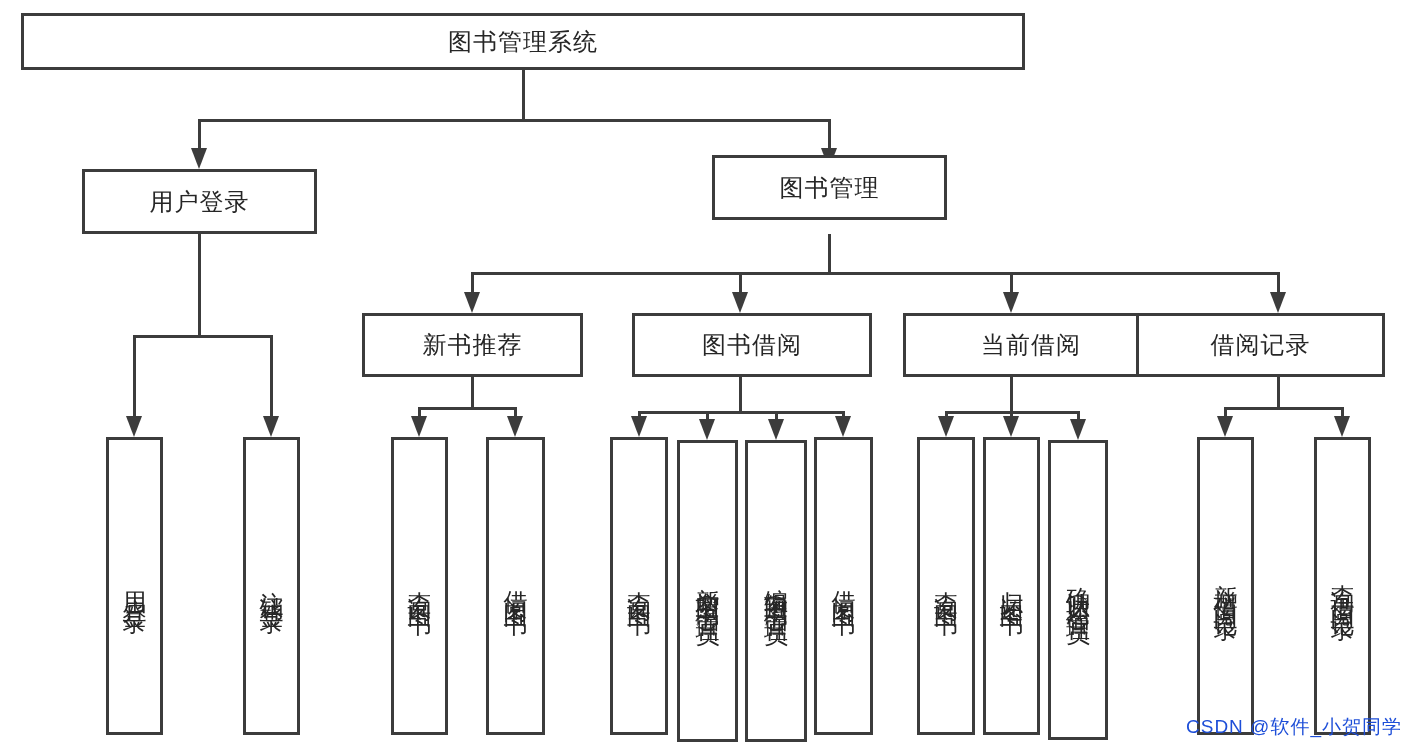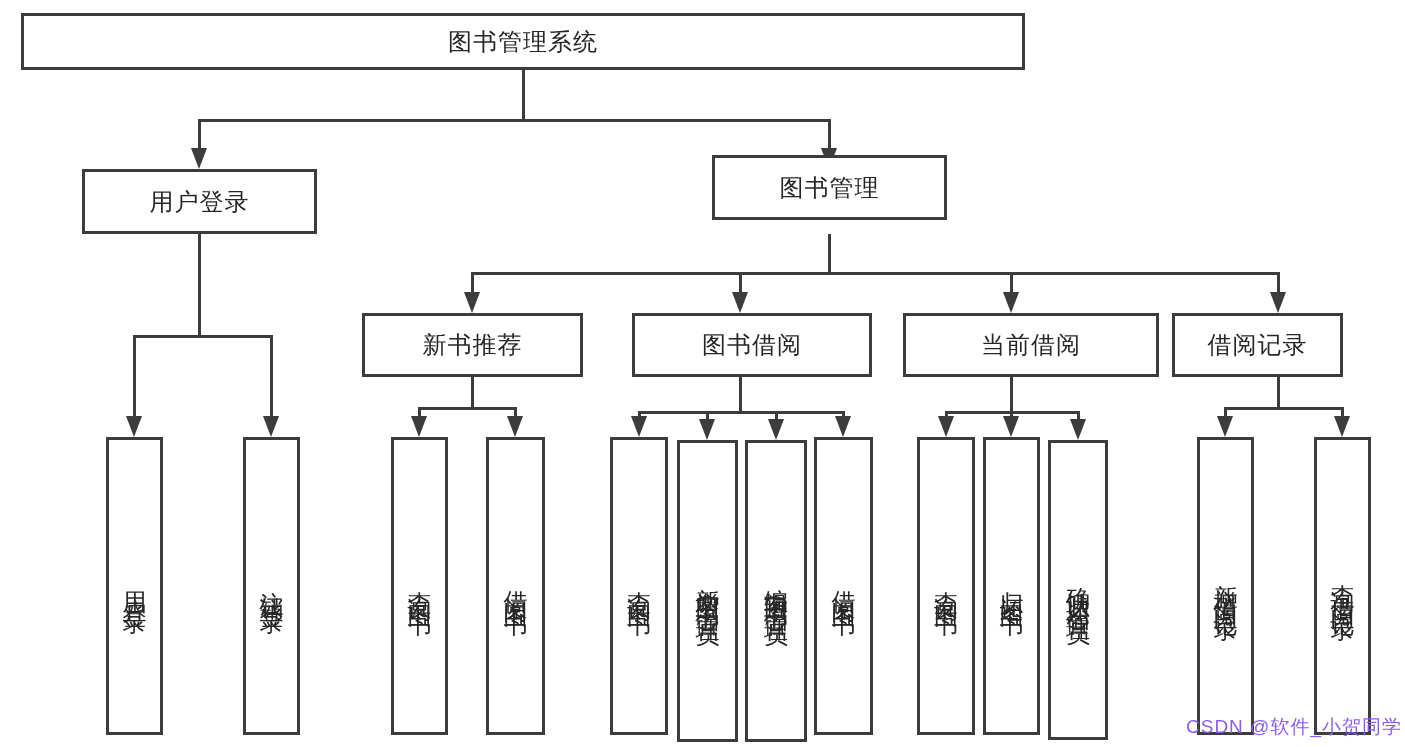--- a/index.html
+++ b/index.html
@@ -34,21 +34,21 @@
     font-size: 24px;
     letter-spacing: 7px;
     color: #262626;
   }
   .vtext.long { letter-spacing: 5px; }
   .watermark {
     position: absolute;
     left: 1186px;
     top: 714px;
     font-size: 19px;
-    color: #8b5cf6;
+    color: #1d4ed8;
     letter-spacing: 1px;
     white-space: nowrap;
     z-index: 5;
   }
 </style>
 </head>
 <body>
 
 <div class="canvas">
 
@@ -93,21 +93,21 @@
   </svg>
 
   <div class="node hnode" style="left:21px; top:13px; width:1004px; height:57px">图书管理系统</div>
 
   <div class="node hnode" style="left:82px; top:169px; width:235px; height:65px">用户登录</div>
   <div class="node hnode" style="left:712px; top:155px; width:235px; height:65px">图书管理</div>
 
   <div class="node hnode" style="left:362px; top:313px; width:221px; height:64px">新书推荐</div>
   <div class="node hnode" style="left:632px; top:313px; width:240px; height:64px">图书借阅</div>
   <div class="node hnode" style="left:903px; top:313px; width:256px; height:64px">当前借阅</div>
-  <div class="node hnode" style="left:1172px; top:313px; width:171px; height:64px">借阅记录</div>
+  <div class="node hnode" style="left:1136px; top:313px; width:249px; height:64px">借阅记录</div>
 
   <div class="node" style="left:106px; top:437px; width:57px; height:298px">
     <span class="vtext">用户登录</span>
   </div>
   <div class="node" style="left:243px; top:437px; width:57px; height:298px">
     <span class="vtext">注销登录</span>
   </div>
 
   <div class="node" style="left:391px; top:437px; width:57px; height:298px">
     <span class="vtext">查询图书</span>

